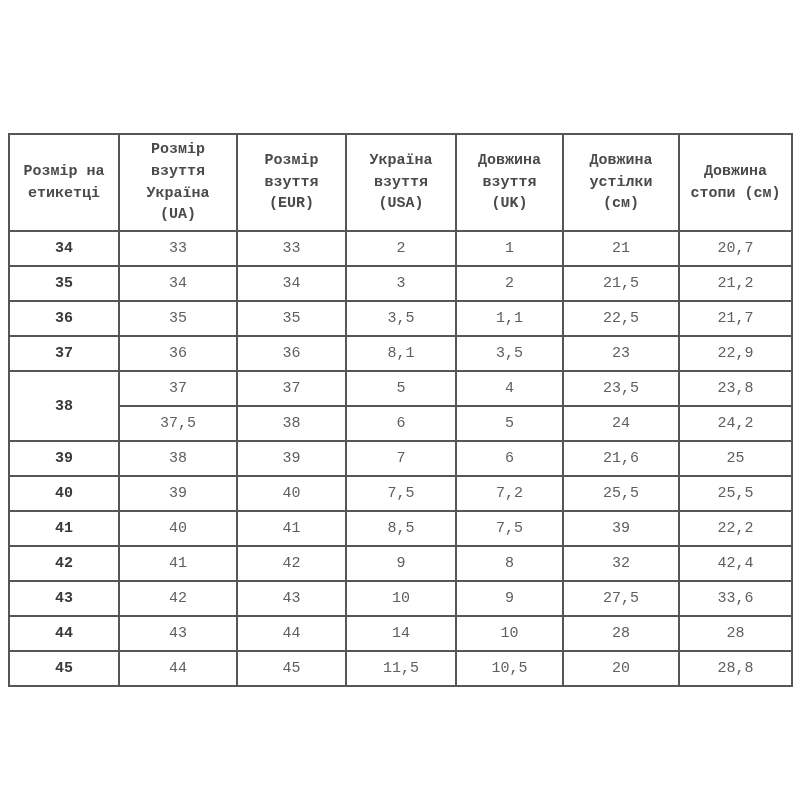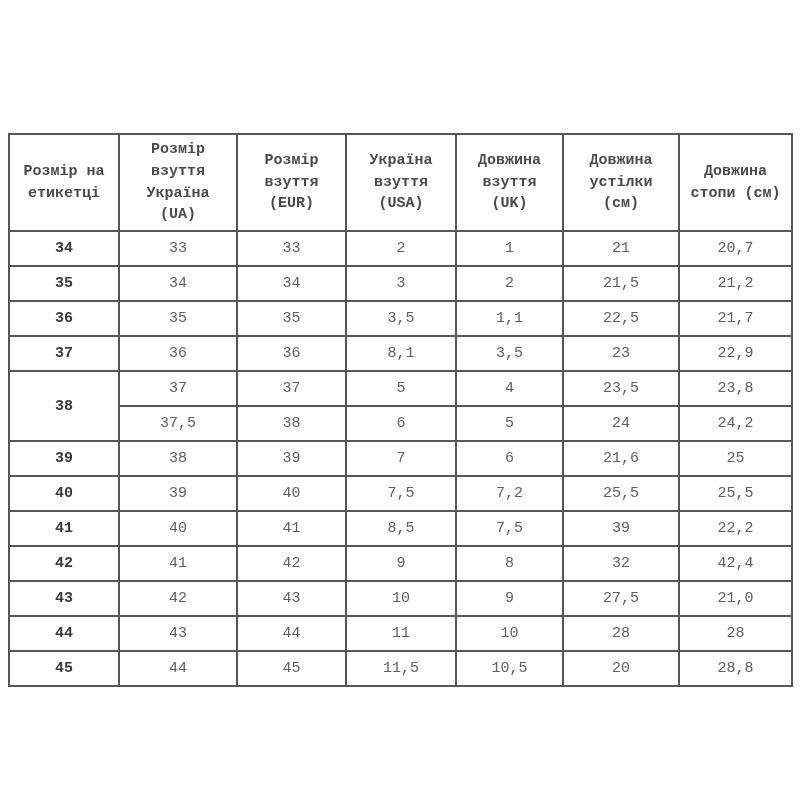--- a/index.html
+++ b/index.html
@@ -167,27 +167,27 @@
           <td>32</td>
           <td>42,4</td>
         </tr>
         <tr>
           <th>43</th>
           <td>42</td>
           <td>43</td>
           <td>10</td>
           <td>9</td>
           <td>27,5</td>
-          <td>21,0</td>
+          <td>33,6</td>
         </tr>
         <tr>
           <th>44</th>
           <td>43</td>
           <td>44</td>
-          <td>11</td>
+          <td>14</td>
           <td>10</td>
           <td>28</td>
           <td>28</td>
         </tr>
         <tr>
           <th>45</th>
           <td>44</td>
           <td>45</td>
           <td>11,5</td>
           <td>10,5</td>

